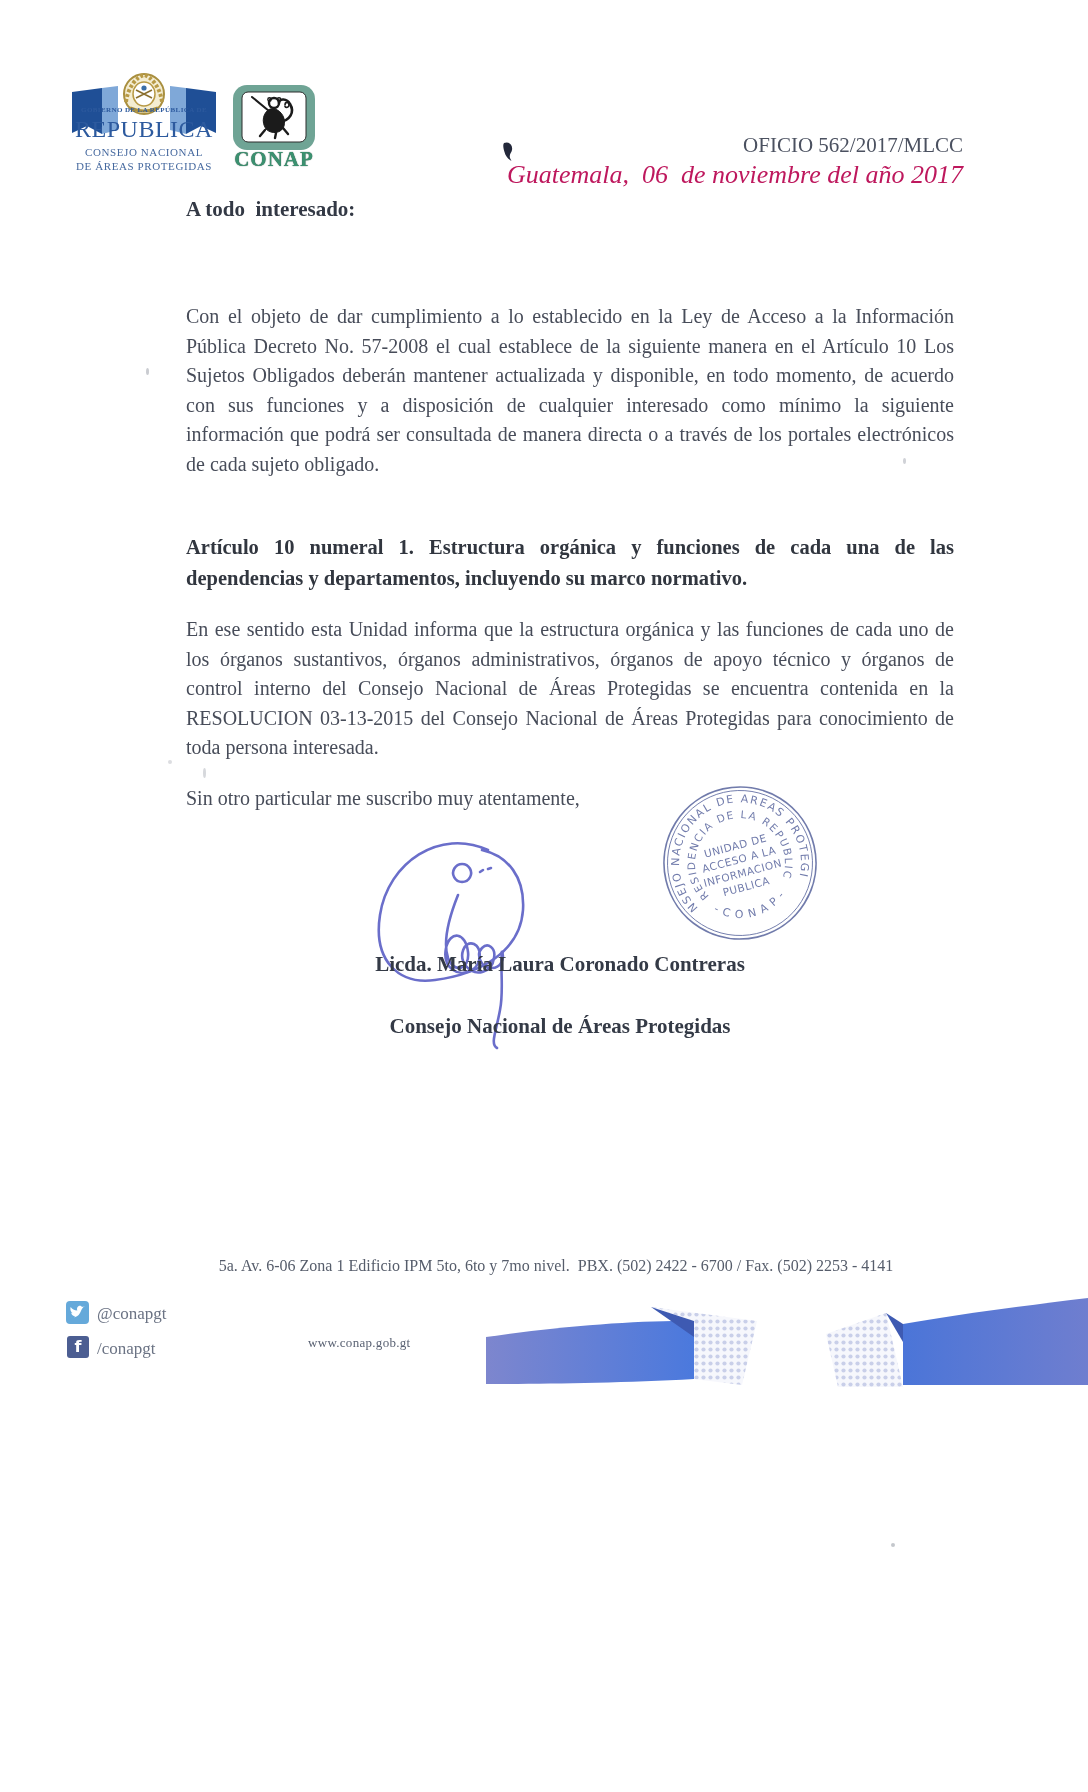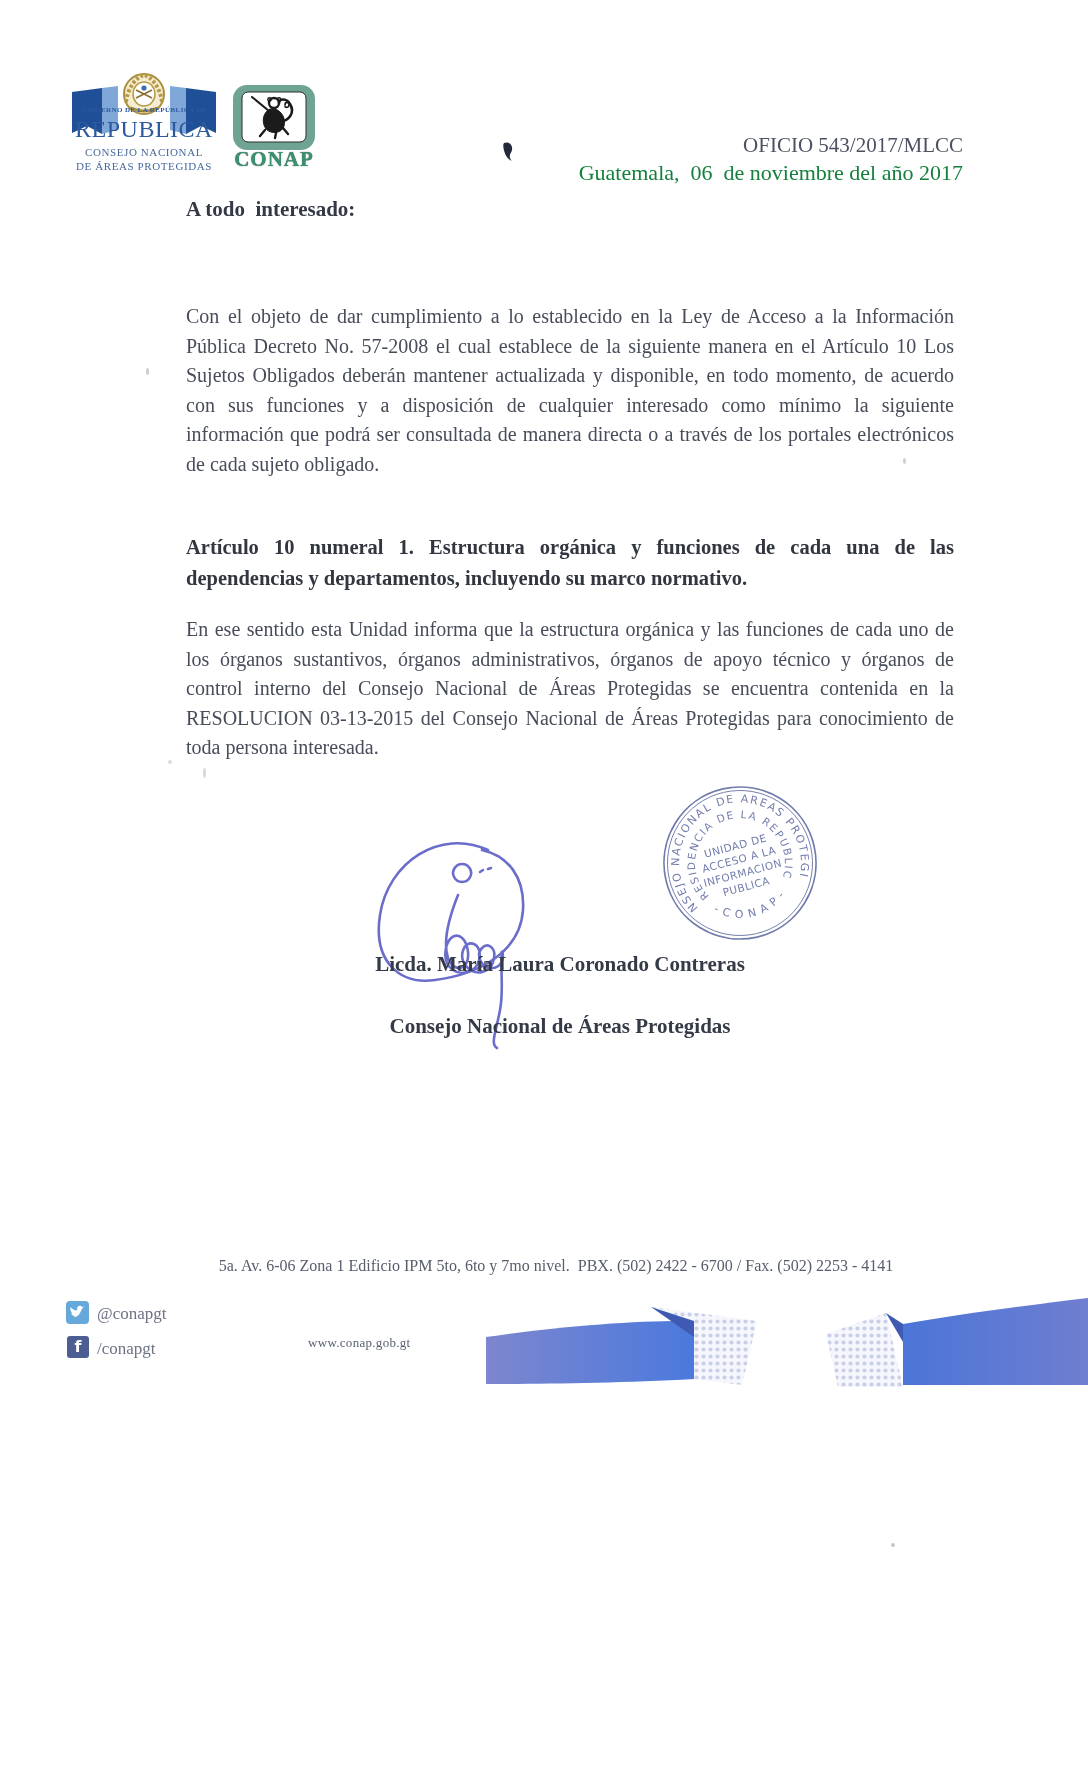--- a/index.html
+++ b/index.html
@@ -15,21 +15,21 @@
   .gov-line1{left:68px;top:106px;width:152px;text-align:center;font-size:7px;font-weight:bold;
     color:#2d5a9e;letter-spacing:.4px;font-family:"Liberation Serif",serif;}
   .gov-name{left:68px;top:116px;width:152px;text-align:center;font-size:24px;color:#2d5a9e;
     letter-spacing:.5px;font-family:"Liberation Serif",serif;}
   .gov-sub1{left:68px;top:146px;width:152px;text-align:center;font-size:11px;color:#46699f;letter-spacing:.6px;}
   .gov-sub2{left:68px;top:160px;width:152px;text-align:center;font-size:11px;color:#46699f;letter-spacing:.6px;}
   .conap-label{left:229px;top:147px;width:90px;text-align:center;font-size:21px;font-weight:bold;
     color:#3b9170;letter-spacing:1px;text-shadow:0 0 1px #1c3c2f;}
   
   .oficio{right:125px;top:133px;font-size:21px;color:#4b5160;white-space:pre;}
-  .dateline{right:125px;top:160px;font-size:22px;color:#15803d;white-space:pre;}
+  .dateline{right:125px;top:160px;font-size:26px;color:#be185d;white-space:pre;font-style:italic;}
   
   .salutation{left:186px;top:197px;font-size:21px;font-weight:bold;color:#333945;white-space:pre;}
   .para{left:186px;width:768px;font-size:20px;line-height:29.6px;text-align:justify;color:#474c59;}
   .para1{top:302px;}
   .heading{top:532px;font-weight:bold;color:#31363f;line-height:30.5px;font-size:20.5px;}
   .para2{top:615px;}
   .closing{left:186px;top:787px;font-size:20px;color:#474c59;}
   
   .sig-line{left:186px;width:748px;text-align:center;font-weight:bold;color:#343a46;font-size:21px;}
   .sig-name{top:952px;}
@@ -92,27 +92,28 @@
       <path d="M38,25 C31,28 29,38 34,45 C40,51 50,49 52,42 C54,35 50,27 43,25 Z" fill="#1b1b1b" stroke-width="1"></path>
       <path d="M33,46 L28,52 M44,49 L43,54 M51,44 L56,50" stroke-width="2.4"></path>
     </g>
   </svg>
   <div class="abs conap-label">CONAP</div>
 
   <svg class="abs" style="left:498px;top:139px;" width="22" height="24" viewBox="0 0 22 24">
     <path d="M6,4 C11,2 15,6 14,11 C13.4,14 11,15 12,19 L13.5,22 C10,20 7.5,17 6.5,13 C5.6,10 4.5,6 6,4 Z" fill="#23283a"></path>
   </svg>
 
-  <div class="abs oficio">OFICIO 543/2017/MLCC</div>
+  <div class="abs oficio">OFICIO 562/2017/MLCC</div>
   <div class="abs dateline">Guatemala,  06  de noviembre del año 2017</div>
 
   <div class="abs salutation">A todo  interesado:</div>
   <div class="abs para para1">Con el objeto de dar cumplimiento a lo establecido en la Ley de Acceso a la Información Pública Decreto No. 57-2008 el cual establece de la siguiente manera en el Artículo 10 Los Sujetos Obligados deberán mantener actualizada y disponible, en todo momento, de acuerdo con sus funciones y a disposición de cualquier interesado como mínimo la siguiente información que podrá ser consultada de manera directa o a través de los portales electrónicos de cada sujeto obligado.</div>
   <div class="abs para heading">Artículo 10 numeral 1. Estructura orgánica y funciones de cada una de las dependencias y departamentos, incluyendo su marco normativo.</div>
   <div class="abs para para2">En ese sentido esta Unidad informa que la estructura orgánica y las funciones de cada uno de los órganos sustantivos, órganos administrativos, órganos de apoyo técnico y órganos de control interno del Consejo Nacional de Áreas Protegidas se encuentra contenida en la RESOLUCION 03-13-2015 del Consejo Nacional de Áreas Protegidas para conocimiento de toda persona interesada.</div>
+  <div class="abs closing">Sin otro particular me suscribo muy atentamente,</div>
 
   <svg class="abs" style="left:640px;top:763px;" width="200" height="200" viewBox="-100 -100 200 200">
     <g transform="rotate(-13)" opacity="0.8" fill="#4e5b97" font-family="'DejaVu Sans',sans-serif" text-anchor="middle">
       <circle r="76" fill="none" stroke="#4e5b97" stroke-width="1.7"></circle>
       <circle r="72.5" fill="none" stroke="#4e5b97" stroke-width="0.9"></circle>
       <defs>
         <path id="arcOuter" d="M -53,30.5 A 61,61 0 1 1 53,30.5"></path>
         <path id="arcInner" d="M -39,22.5 A 45,45 0 1 1 39,22.5"></path>
         <path id="arcBottom" d="M -42,35.5 A 55,55 0 0 0 42,35.5"></path>
       </defs>

